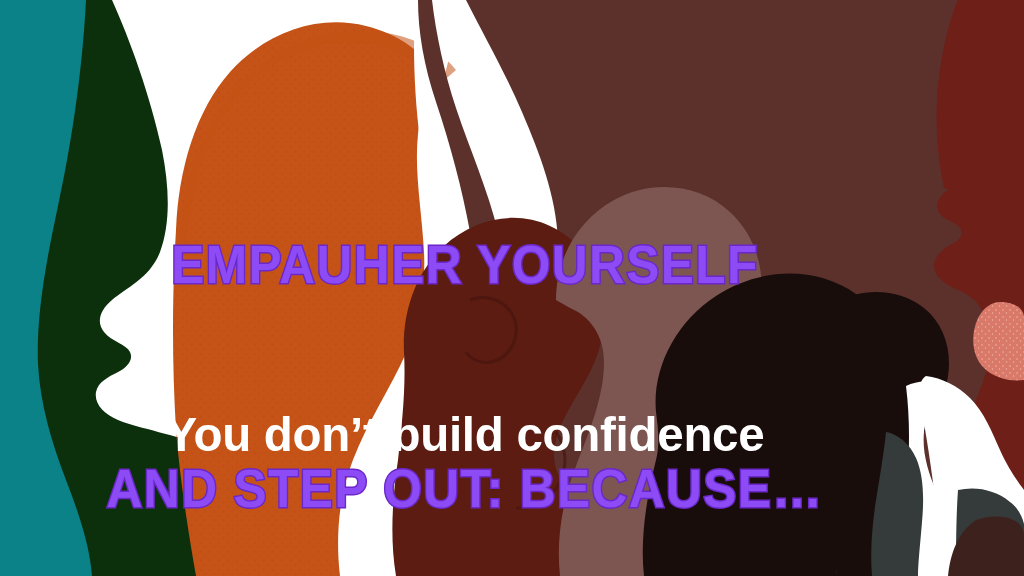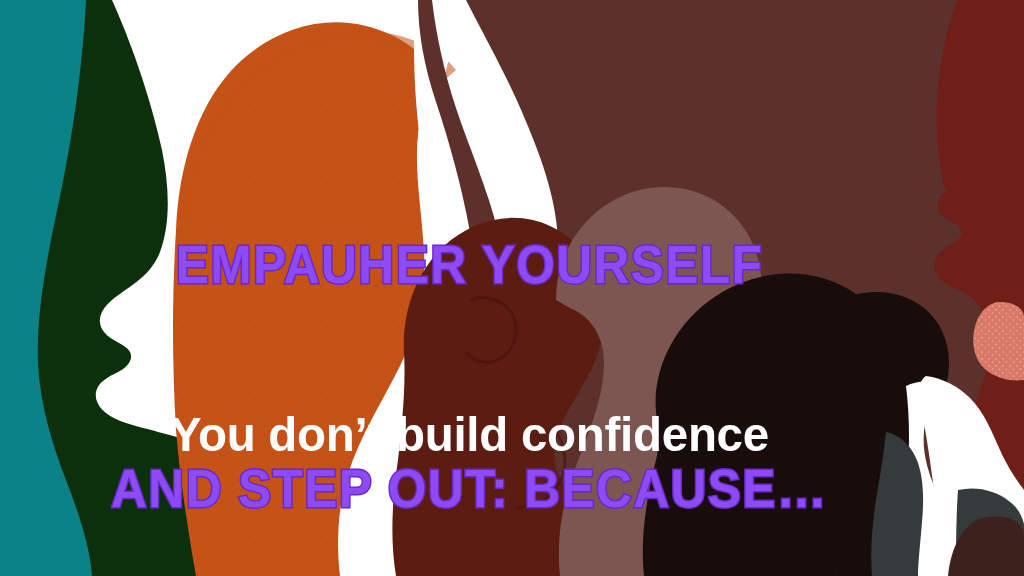--- a/index.html
+++ b/index.html
@@ -27,21 +27,20 @@
     height: 576px;
     display: block;
   }
 
   .text-layer {
     position: absolute;
     inset: 0;
     width: 930px;
     height: 576px;
     pointer-events: none;
-    padding-left: 9px;
   }
 
   .headline {
     position: absolute;
     left: 0;
     right: 0;
     top: 78px;
     text-align: center;
     font-family: "Liberation Sans Narrow", "Liberation Sans", sans-serif;
     font-weight: bold;

